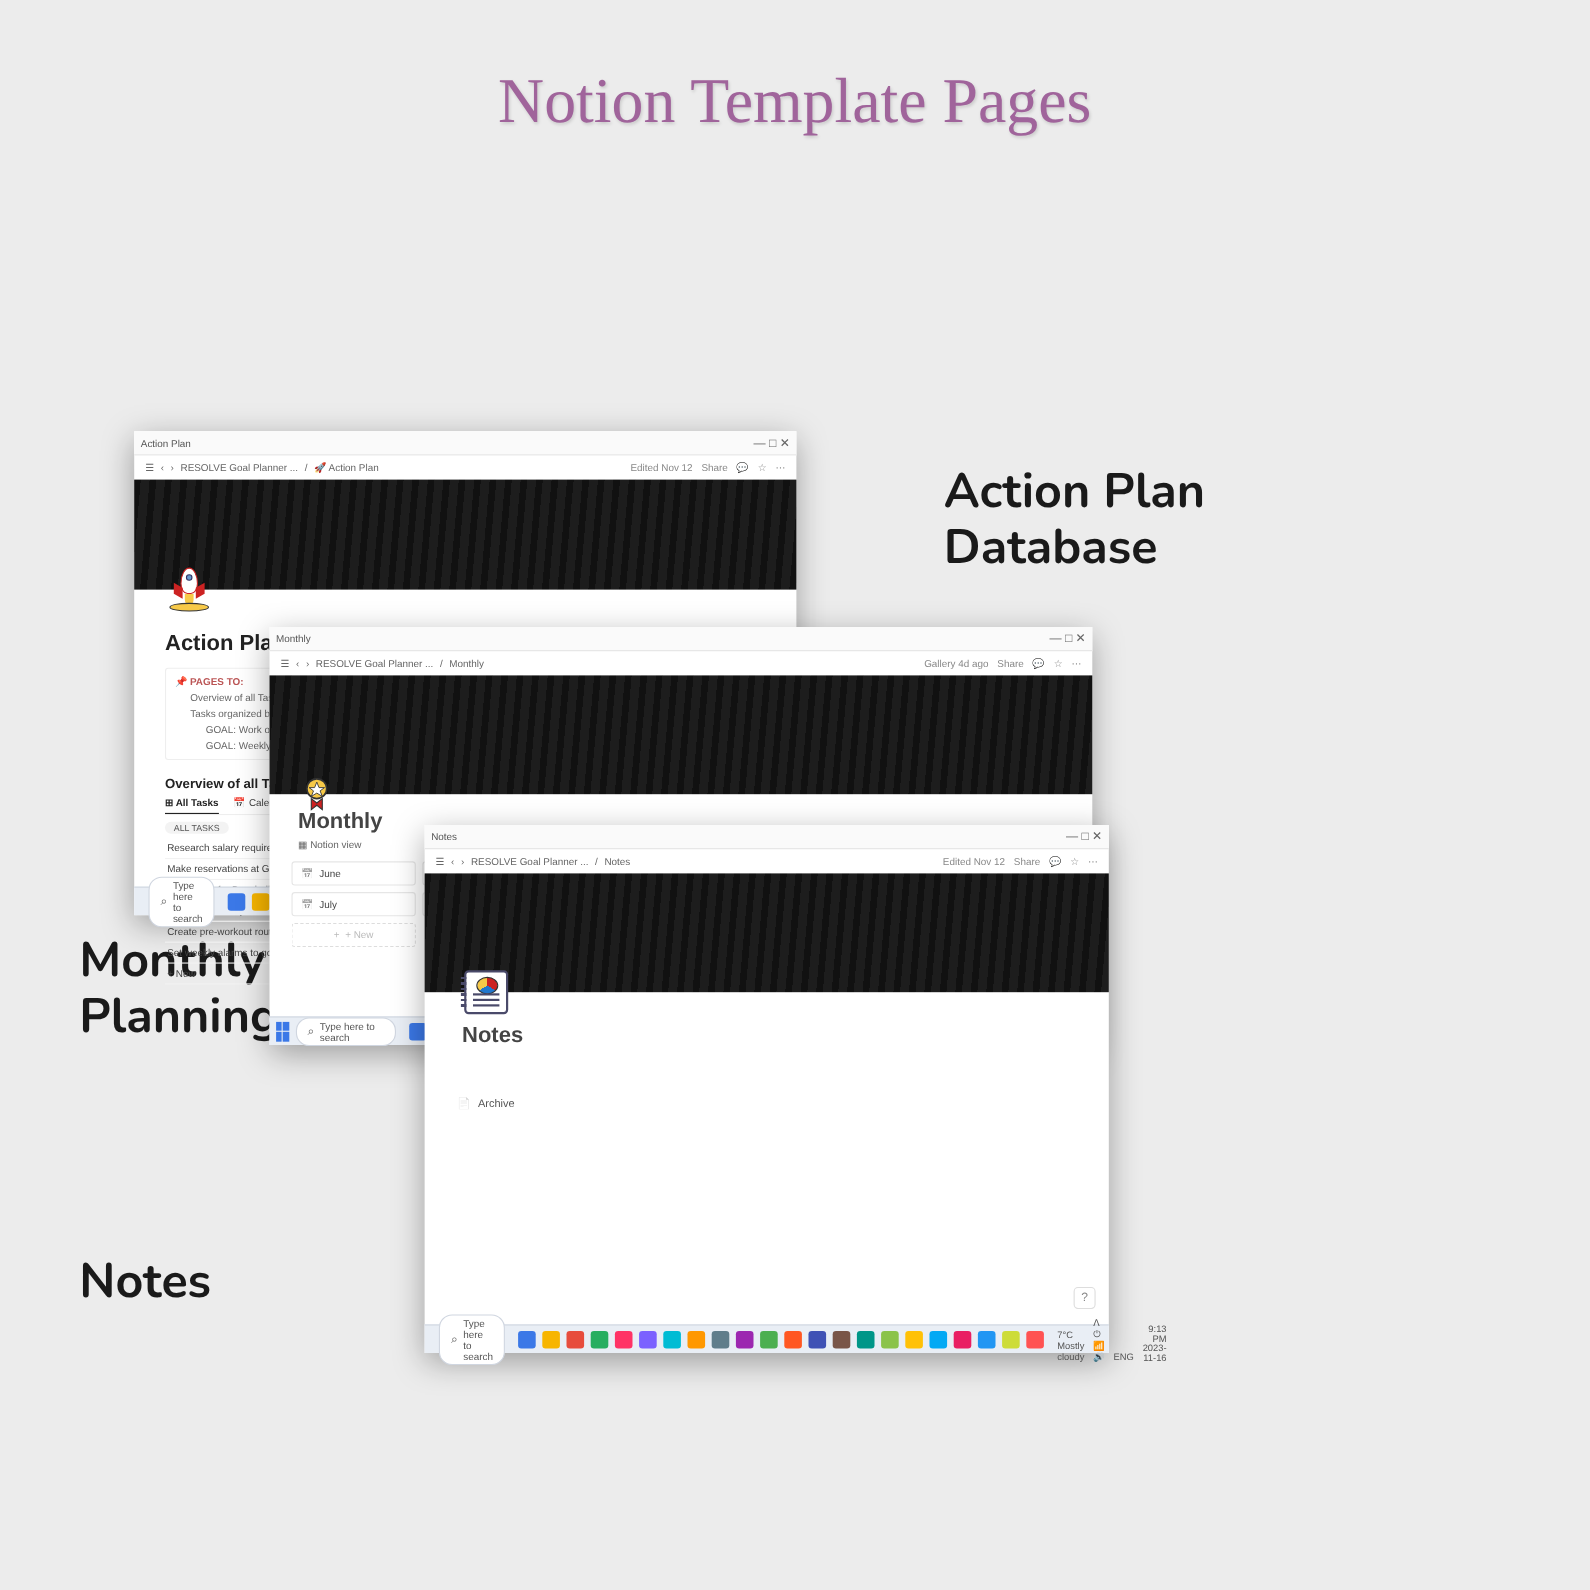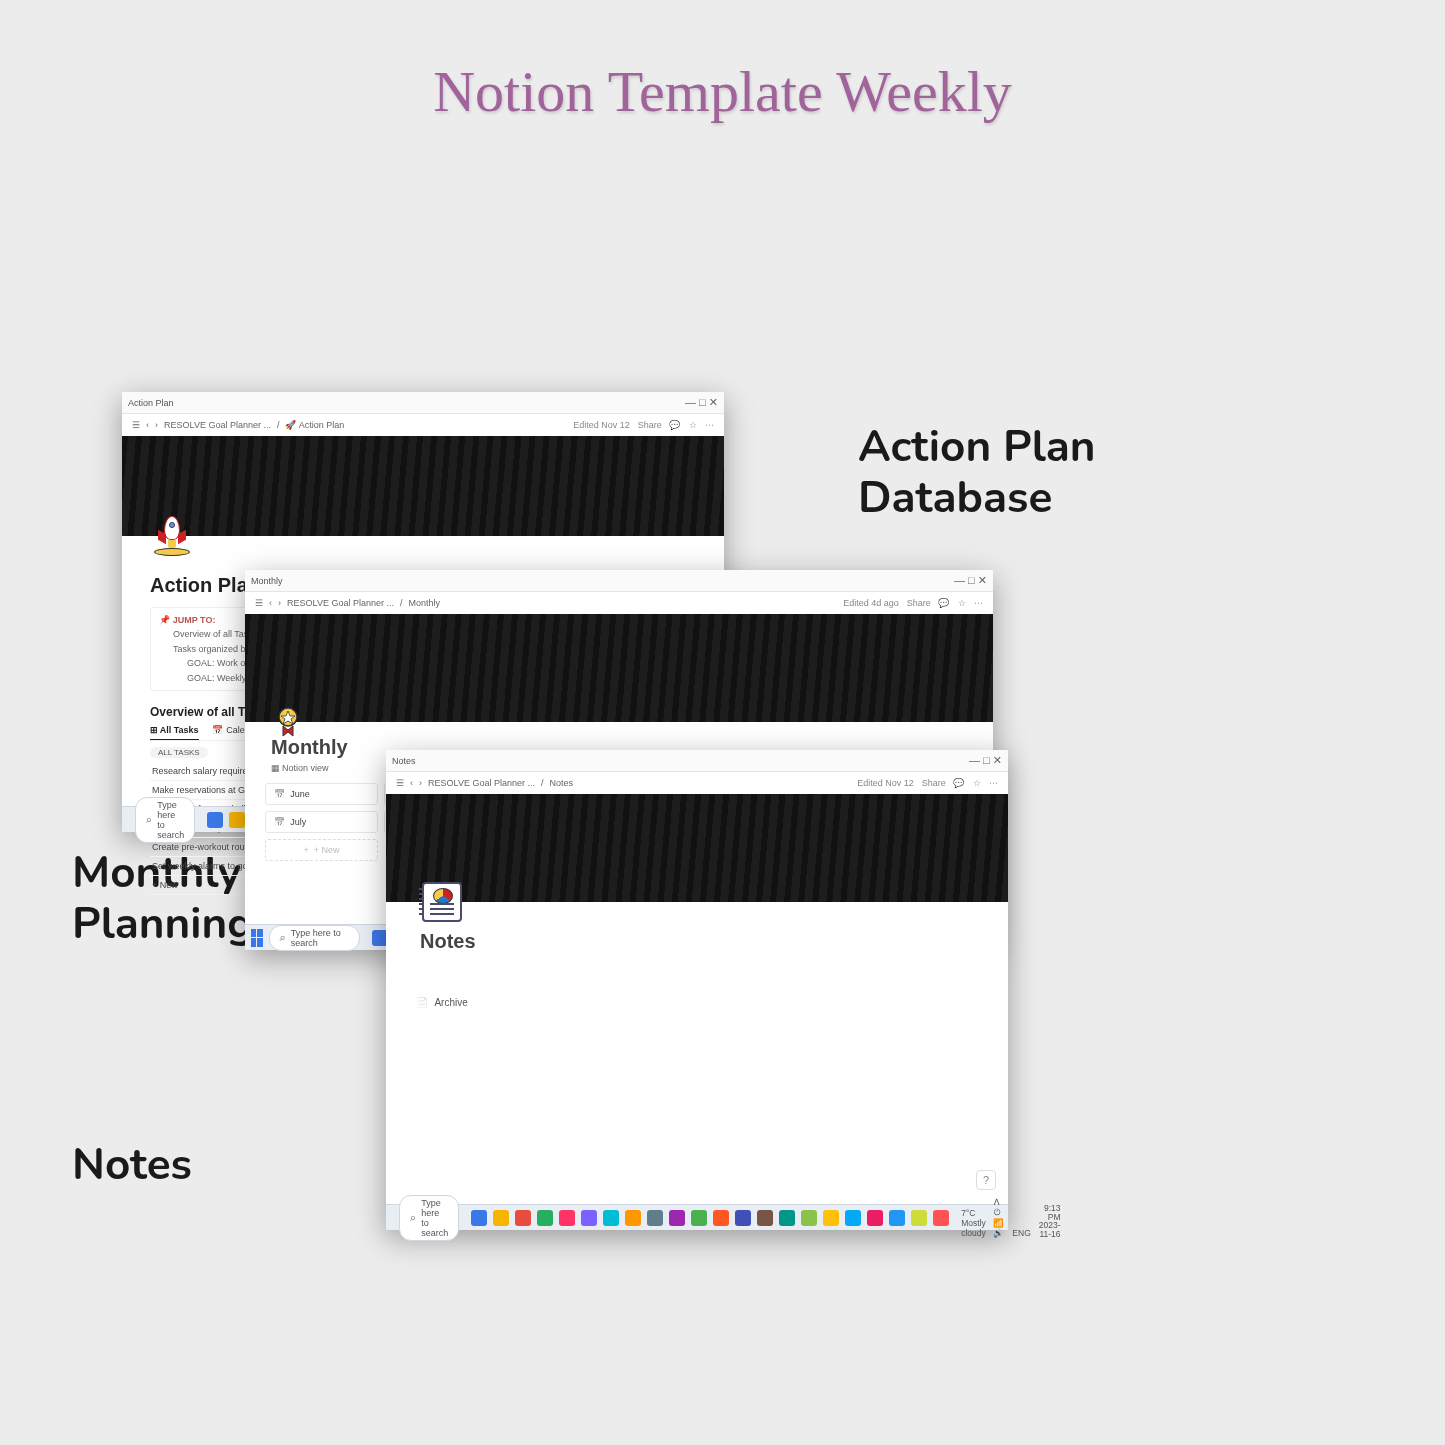--- a/index.html
+++ b/index.html
@@ -196,21 +196,21 @@
     background: repeating-linear-gradient(#4a4a6a 0,#4a4a6a 2px,transparent 2px,transparent 5px); }
   .notebook .pie { position:absolute; top:4px; left:9px; width:20px; height:16px; border-radius:50%;
     background: conic-gradient(#c22 0 120deg,#27c 120deg 240deg,#f7c948 240deg 360deg); border:1.5px solid #333;}
   .notebook .lines { position:absolute; bottom:5px; left:6px; right:6px;}
   .notebook .lines span { display:block; height:2px; background:#4a4a6a; margin-top:3px;}
 </style>
 </head>
 <body>
 
 <div class="header-band">
-  <div class="subtitle">Notion Template Weekly</div>
+  <div class="subtitle">Notion Template Pages</div>
 </div>
 
 <div class="label label-action">Action Plan<br>Database</div>
 <div class="label label-monthly">Monthly<br>Planning</div>
 <div class="label label-notes">Notes</div>
 
 <div class="win win-action">
   <div class="titlebar">
     <span class="tname">Action Plan</span>
     <span class="winctl">— □ ✕</span>
@@ -239,21 +239,21 @@
         <div class="win1"></div>
         <div class="fin fl"></div>
         <div class="fin fr"></div>
         <div class="flame"></div>
         <div class="base"></div>
       </div>
   </div>
   <div class="content">
     <div class="h1">Action Plan</div>
     <div class="jump-box">
-      <div><span class="jt">📌 </span><span class="jt">JUMP TO:</span></div>
+      <div><span class="jt">📌 </span><span class="jt">PAGES TO:</span></div>
       <div class="ind1">Overview of all Tasks</div>
       <div class="ind1">Tasks organized by Goal</div>
       <div class="ind2">GOAL: Work out twice a week</div>
       <div class="ind2">GOAL: Weekly Date Night</div>
     </div>
     <div class="section-title">Overview of all Tasks</div>
     <div class="tabs">
       <span class="active">⊞ <span>All Tasks</span></span>
       <span>📅 <span>Calendar</span></span>
     </div>
@@ -323,21 +323,21 @@
   <div class="crumbs">
     <div class="crumbs-left">
       <span>☰</span>
       <span>‹</span>
       <span>›</span>
       <span>RESOLVE Goal Planner ...</span>
       <span>/</span>
       <span>Monthly</span>
     </div>
     <div class="crumbs-right">
-      <span>Edited 4d ago</span>
+      <span>Gallery 4d ago</span>
       <span>Share</span>
       <span>💬</span>
       <span class="star"></span>
       <span class="dots"></span>
     </div>
   </div>
   <div class="cover cover-tall"></div>
   <div class="monthly-icon">
     <svg viewBox="0 0 34 34" width="34" height="34">
       <circle cx="17" cy="13" r="9" fill="#f7c948" stroke="#333" stroke-width="1.5"></circle>

